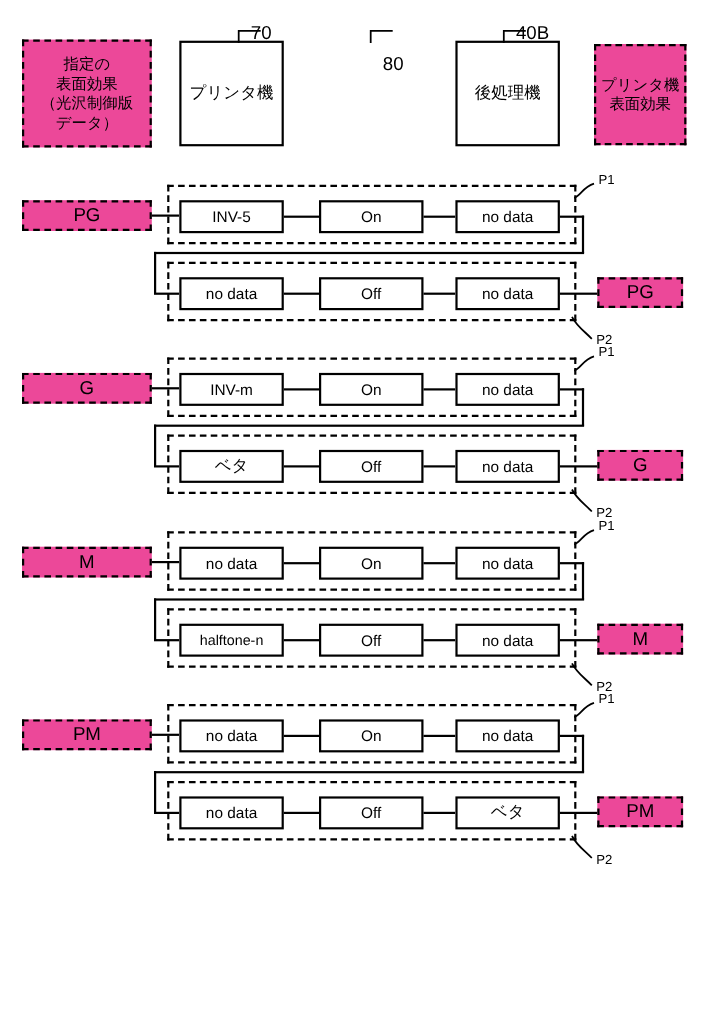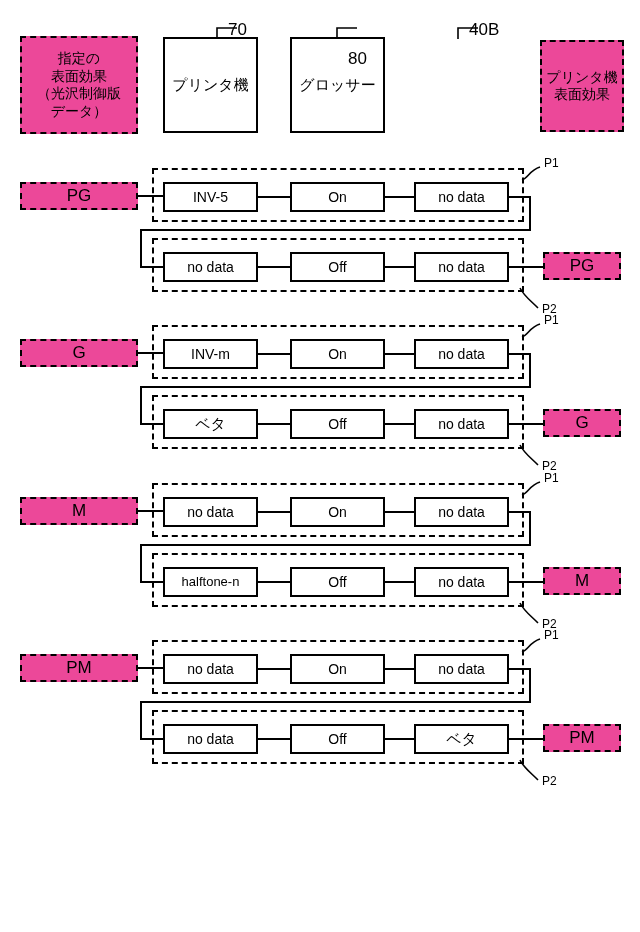--- a/index.html
+++ b/index.html
@@ -93,28 +93,28 @@
   </div>
 
   <div class="solid-box hdr-unit" style="left:163px;top:37px;width:95px;height:96px;">
     <span>プリンタ機</span>
   </div>
   <svg class="leader" style="left:215px;top:22px;width:26px;height:20px;">
     <path d="M2,17 L2,6 L22,6"></path>
   </svg>
   <div class="ref-num" style="left:228px;top:20px;">70</div>
 
-  <div class="solid-box hdr-unit" style="left:290px;top:37px;width:95px;height:96px;">
-    <span>グロッサー</span>
-  </div>
   <svg class="leader" style="left:335px;top:22px;width:26px;height:20px;">
     <path d="M2,17 L2,6 L22,6"></path>
   </svg>
   <div class="ref-num" style="left:348px;top:20px;margin-top:29px;">80</div>
 
+  <div class="solid-box hdr-unit" style="left:414px;top:37px;width:95px;height:96px;">
+    <span>後処理機</span>
+  </div>
   <svg class="leader" style="left:456px;top:22px;width:26px;height:20px;">
     <path d="M2,17 L2,6 L22,6"></path>
   </svg>
   <div class="ref-num" style="left:469px;top:20px;">40B</div>
 
   <div class="dashed-box hdr-side" style="left:540px;top:40px;width:84px;height:92px;flex-direction:column;">
     <span>プリンタ機</span>
     <span>表面効果</span>
   </div>
 

